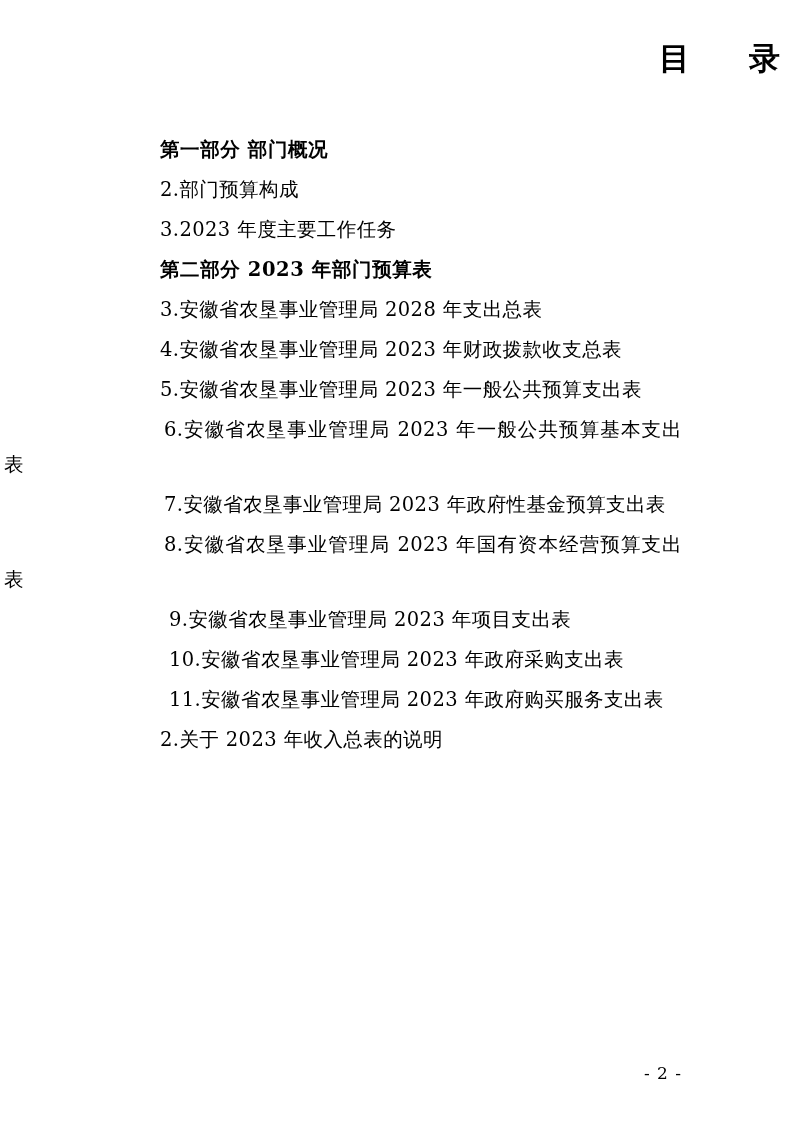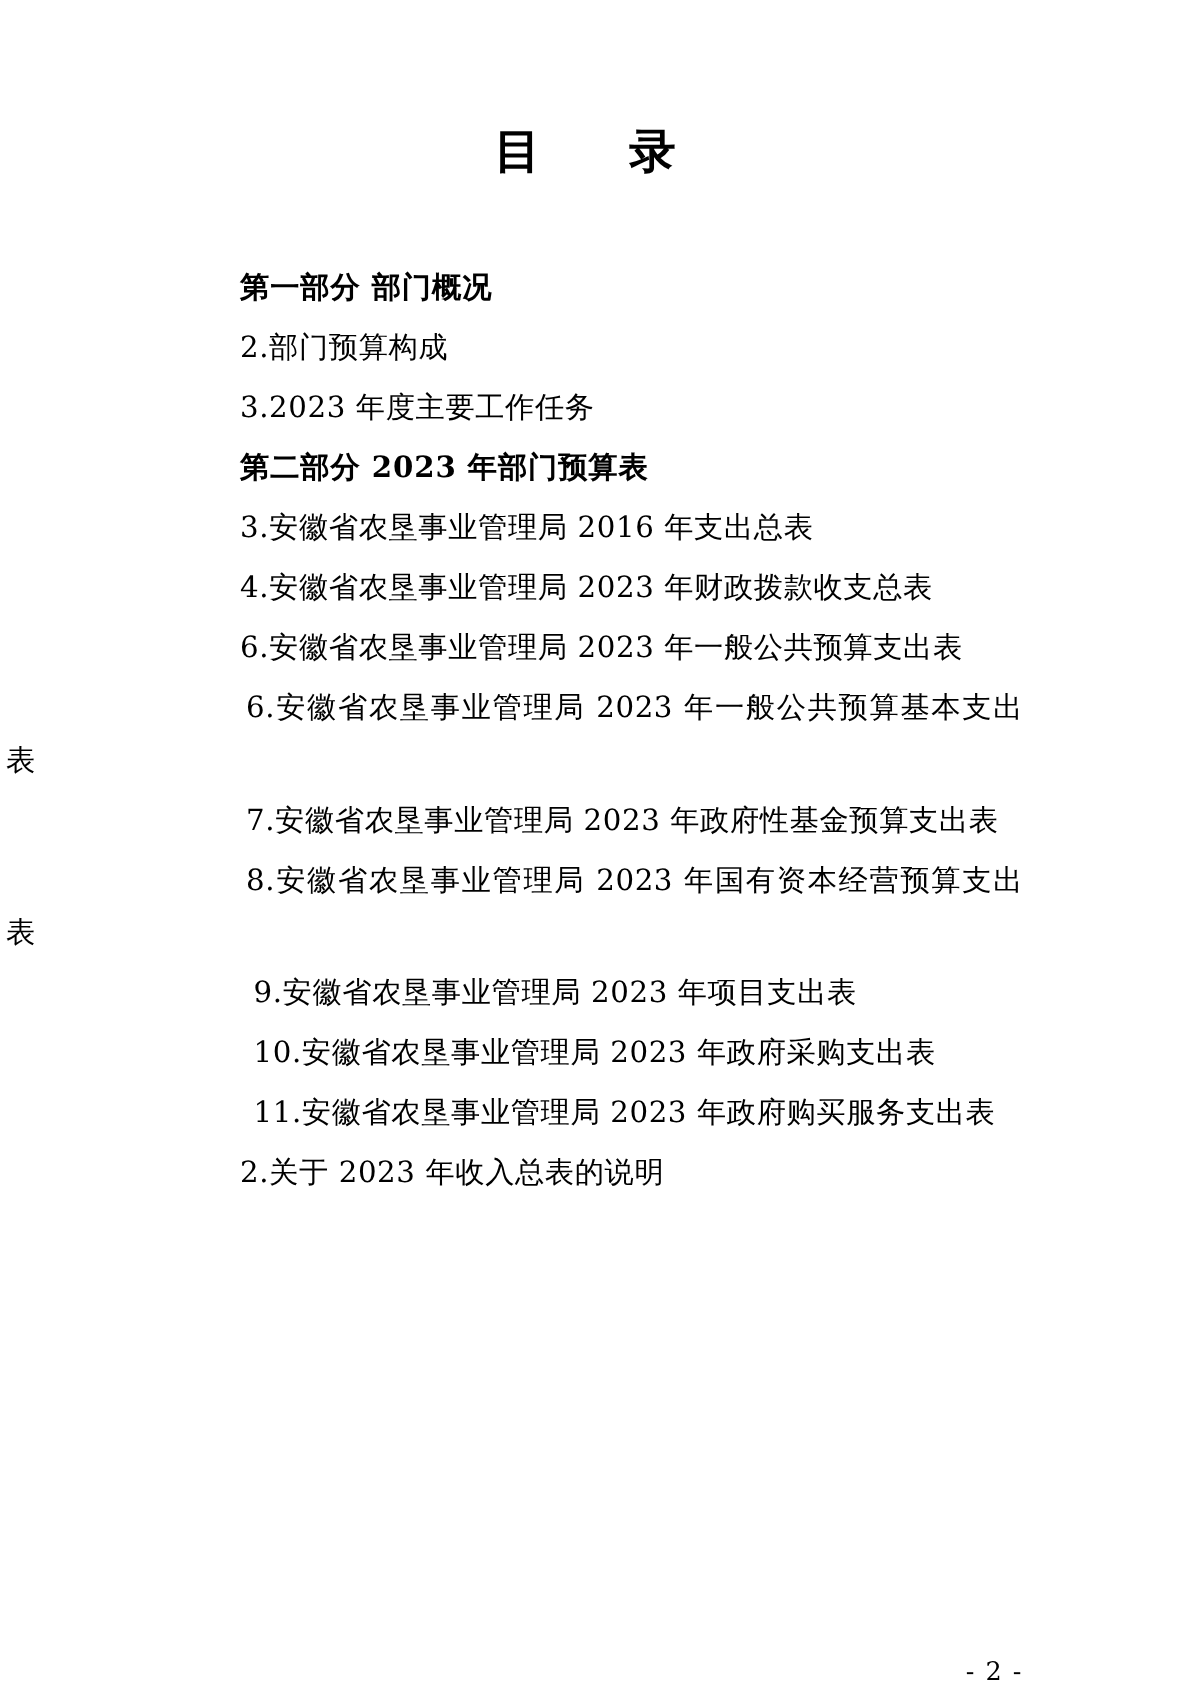--- a/index.html
+++ b/index.html
@@ -16,25 +16,25 @@
     overflow: hidden;
   }
   .page {
     width: 794px;
     height: 1123px;
     box-sizing: border-box;
     padding: 0;
     position: relative;
   }
   .doc-title {
-    text-align: center;
+    text-align: right;
     font-size: 31px;
     font-weight: bold;
     letter-spacing: 14px;
-    margin-top: 80px;
+    margin-top: 38px;
     margin-bottom: 0;
     font-family: "DejaVu Serif", "Liberation Serif", serif;
   }
   .toc {
     margin-top: 52px;
     padding-left: 160px;
     padding-right: 112px;
   }
   .toc-line {
     font-size: 19.5px;
@@ -77,23 +77,23 @@
 
   <h1 class="doc-title">目　录</h1>
 
   <div class="toc">
 
     <p class="toc-line section">第一部分 部门概况</p>
     <p class="toc-line entry">2.部门预算构成</p>
     <p class="toc-line entry">3.2023 年度主要工作任务</p>
 
     <p class="toc-line section">第二部分 2023 年部门预算表</p>
-    <p class="toc-line entry">3.安徽省农垦事业管理局 2016 年支出总表</p>
+    <p class="toc-line entry">3.安徽省农垦事业管理局 2028 年支出总表</p>
     <p class="toc-line entry">4.安徽省农垦事业管理局 2023 年财政拨款收支总表</p>
-    <p class="toc-line entry">6.安徽省农垦事业管理局 2023 年一般公共预算支出表</p>
+    <p class="toc-line entry">5.安徽省农垦事业管理局 2023 年一般公共预算支出表</p>
     <p class="toc-line wrap">6.安徽省农垦事业管理局 2023 年一般公共预算基本支出表</p>
     <p class="toc-line wrap">7.安徽省农垦事业管理局 2023 年政府性基金预算支出表</p>
     <p class="toc-line wrap">8.安徽省农垦事业管理局 2023 年国有资本经营预算支出表</p>
     <p class="toc-line entry-indent">9.安徽省农垦事业管理局 2023 年项目支出表</p>
     <p class="toc-line entry-indent">10.安徽省农垦事业管理局 2023 年政府采购支出表</p>
     <p class="toc-line entry-indent">11.安徽省农垦事业管理局 2023 年政府购买服务支出表</p>
 
     <p class="toc-line entry">2.关于 2023 年收入总表的说明</p>
 
   </div>

